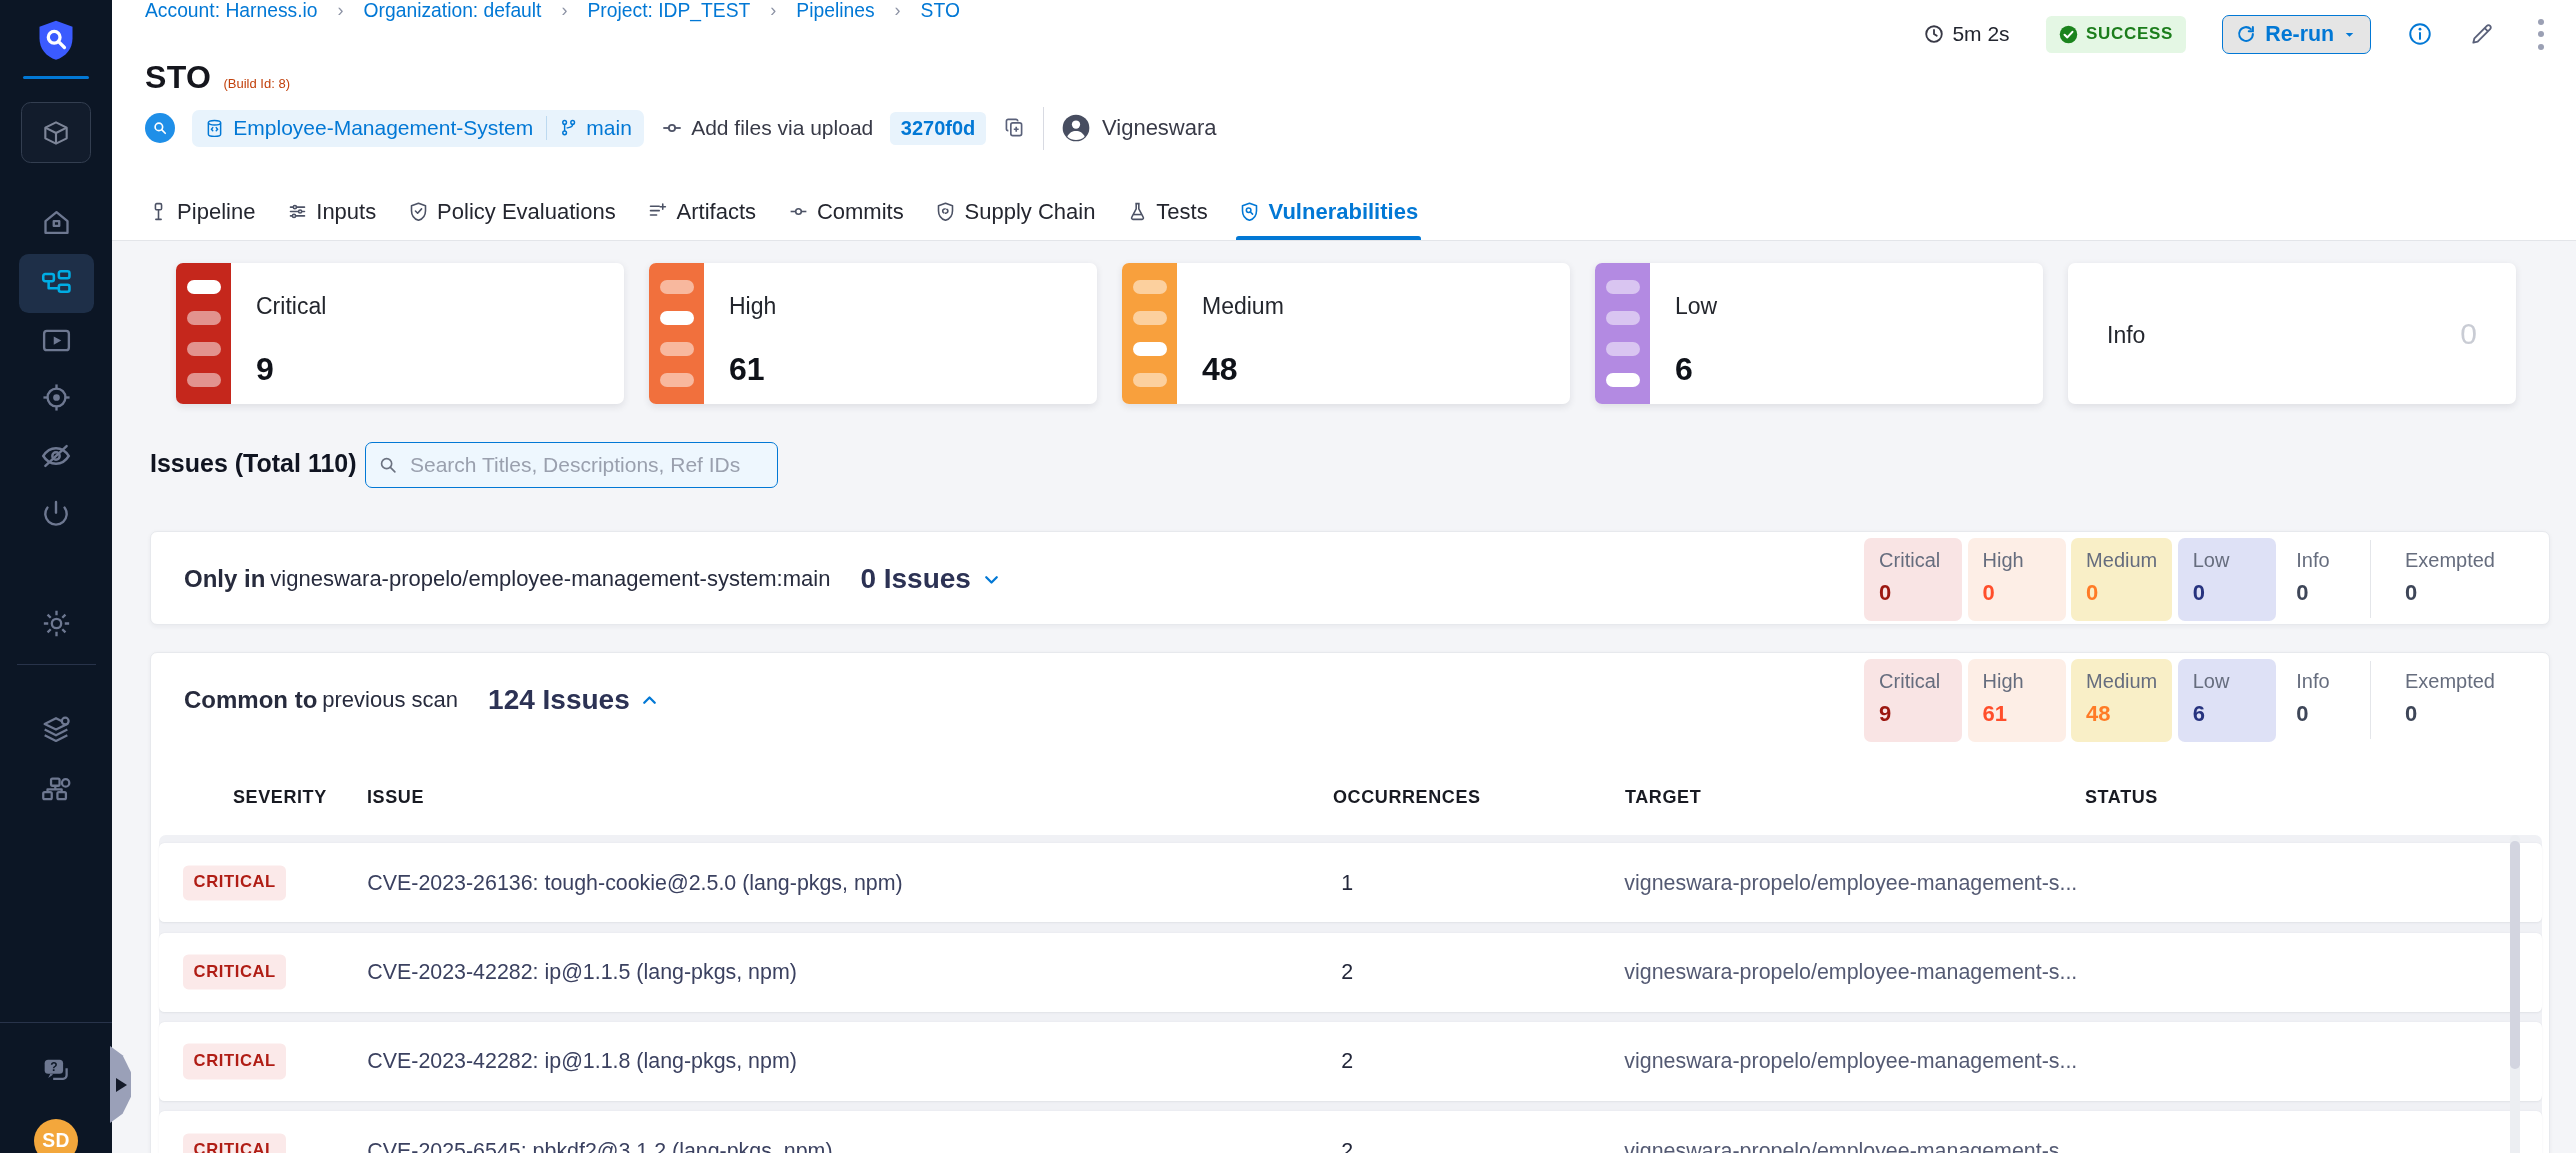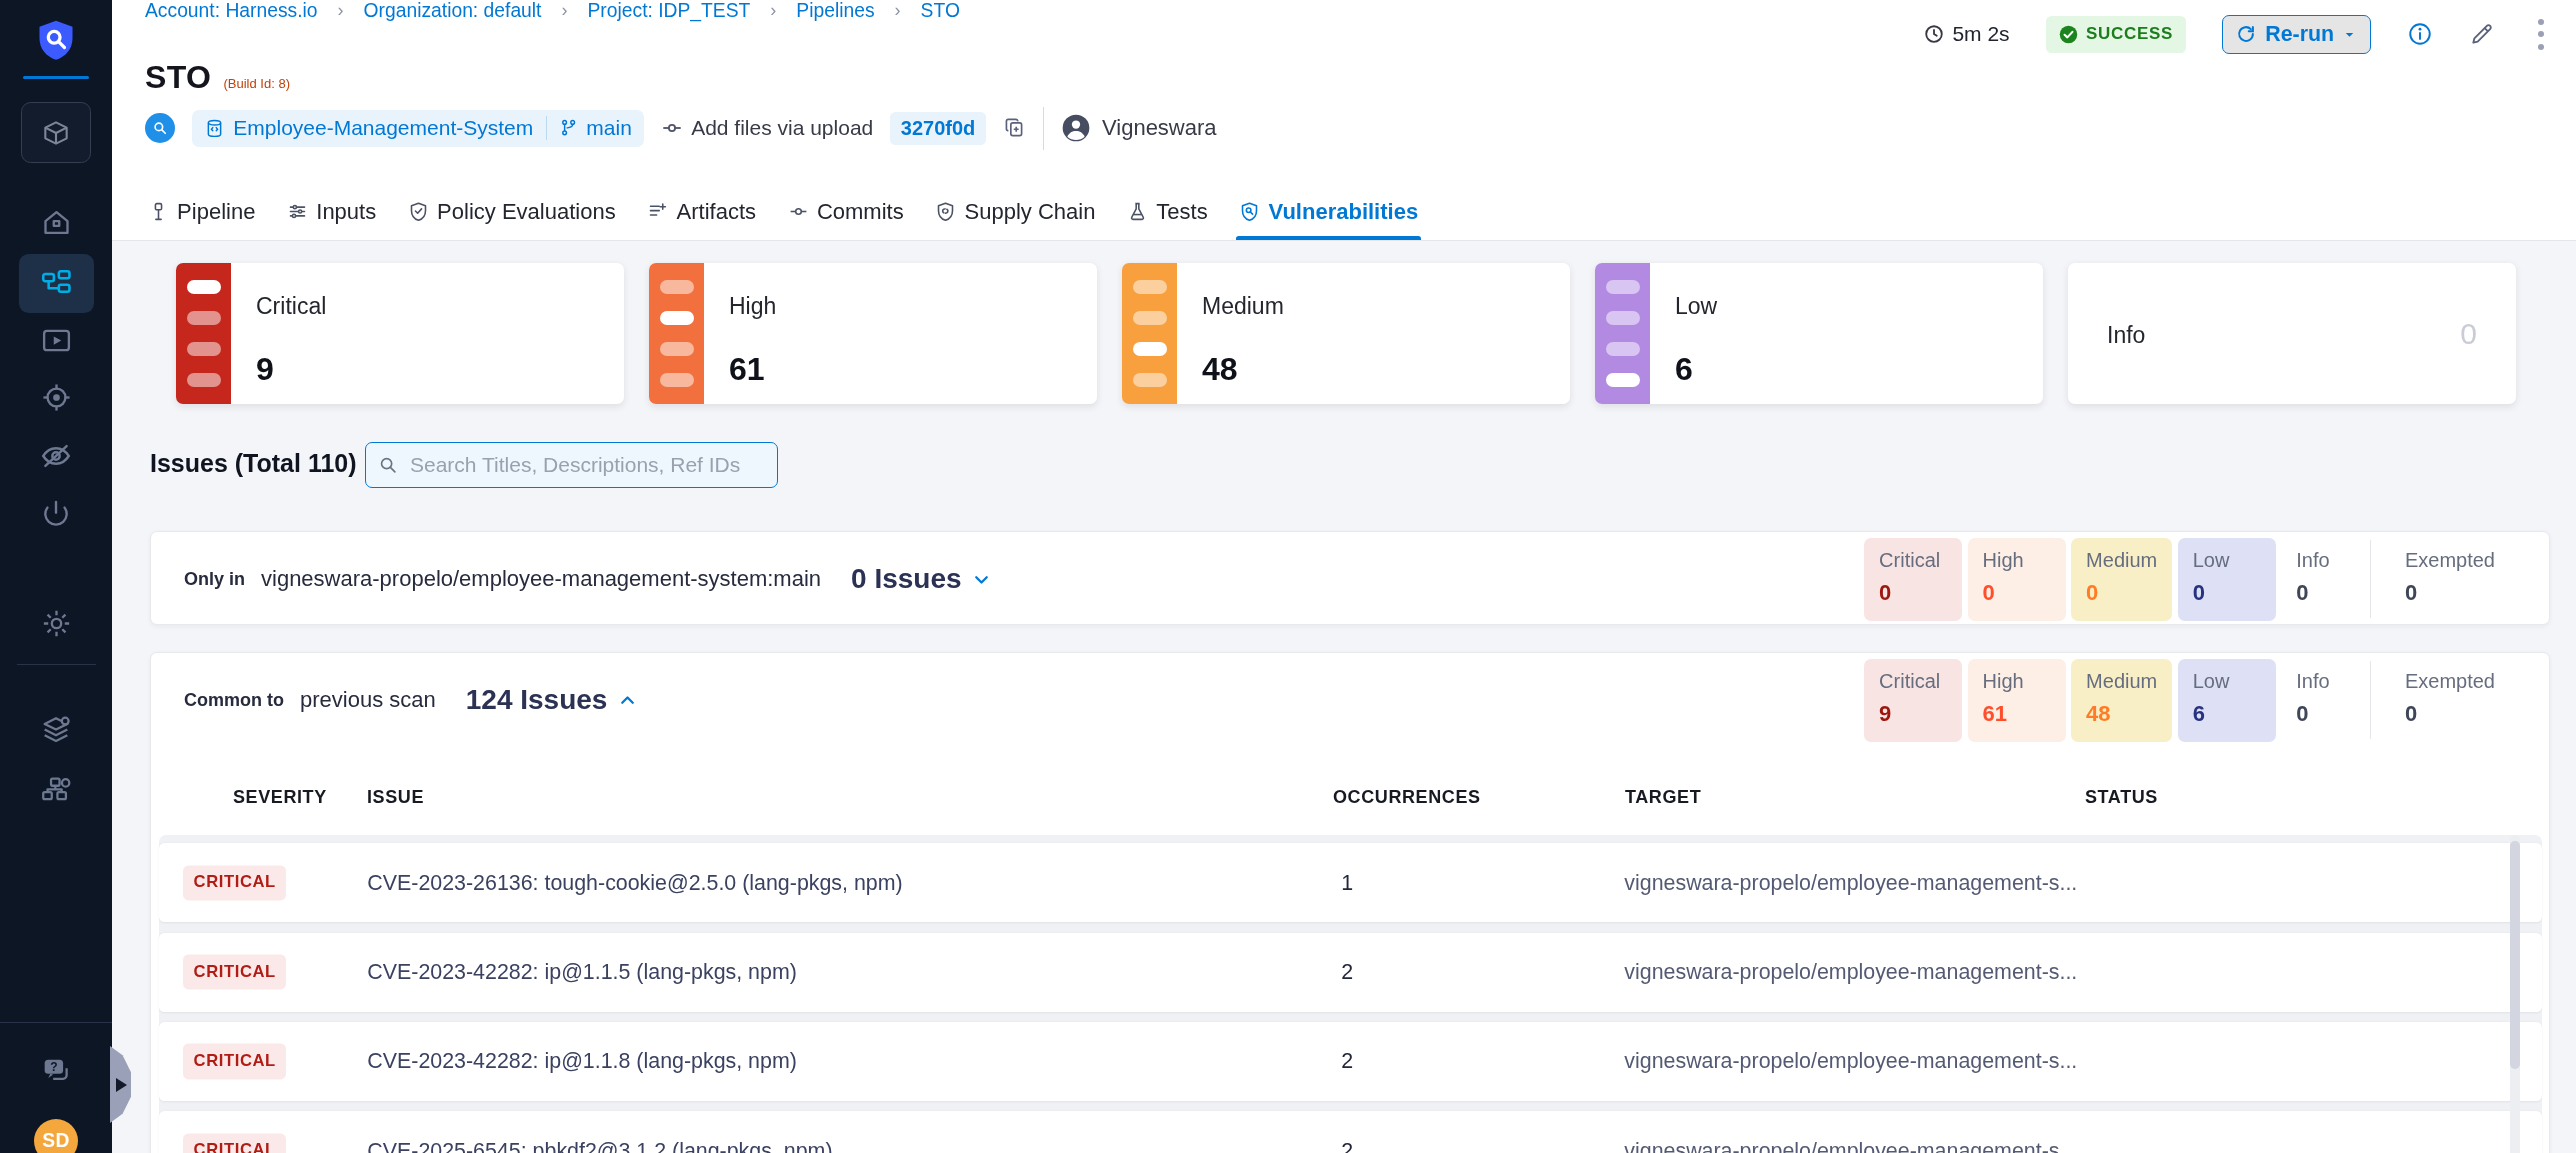--- a/index.html
+++ b/index.html
@@ -102,22 +102,22 @@
     background:#eef7fe; padding-left:44px; font-size:21px; color:#22252f; outline:none;
     font-family:"Liberation Sans", sans-serif; }
   .search-input::placeholder { color:#9aa0ae; }
 
   .group-panel { position:absolute; left:38px; width:2400px; background:#fff;
     border:0.7px solid #e7e9ed; border-radius:7px; box-shadow:0 1.4px 4.1px rgba(35,42,60,.05); }
   .panel-only { top:290px; height:94px; }
   .panel-common { top:411px; height:524px; }
   .group-head { position:absolute; left:33px; top:0; height:94px;
     display:flex; align-items:center; }
-  .g-prefix { font-size:18px; font-weight:bold; color:#272b3d; }
-  .g-scope { font-size:22px; color:#272b3d; margin-left:16px;text-align:right; }
+  .g-prefix { font-size:24px; font-weight:bold; color:#272b3d; }
+  .g-scope { font-size:22px; color:#272b3d; margin-left:5px;text-align:right; }
   .g-count { font-size:28px; font-weight:bold; color:#2c3254; margin-left:30px;
     display:flex; align-items:center; gap:9.7px; cursor:pointer; }
   .chips { position:absolute; right:39px; top:5.5px; height:83px; display:flex;
     gap:5.5px; align-items:stretch; }
   .chip { border-radius:7px; padding:11px 15px; min-width:98px; }
   .chip .c-label { font-size:20px; color:#666d7e; }
   .chip .c-value { font-size:22px; font-weight:bold; margin-top:8.3px; }
   .chip.bg-critical { background:#f9e4e4; } .chip.bg-critical .c-value{ color:#9c1710; }
   .chip.bg-high { background:#fdeee6; }     .chip.bg-high .c-value{ color:#ff4e2b; }
   .chip.bg-medium { background:#f9efc7; }   .chip.bg-medium .c-value{ color:#ff7b26; }

